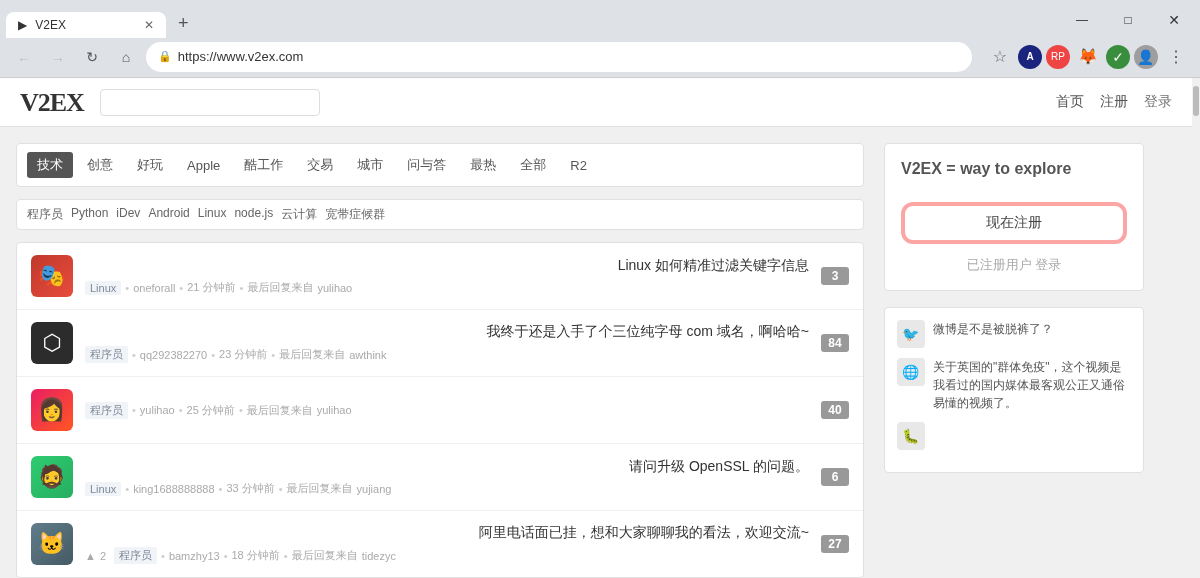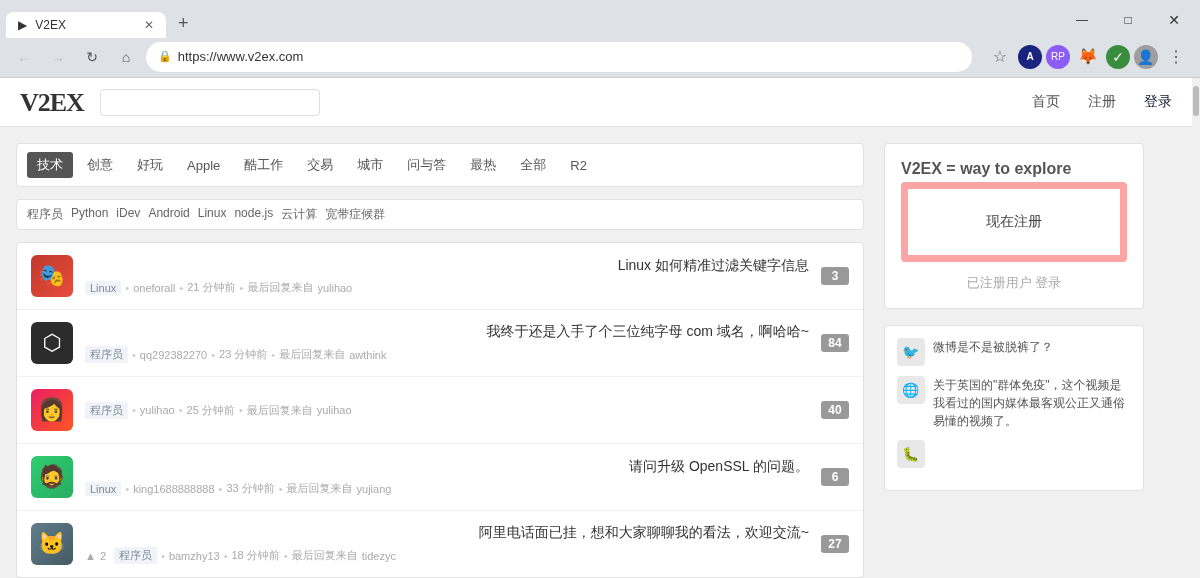--- a/index.html
+++ b/index.html
@@ -20,21 +20,21 @@
     .lock-icon { color: #555; margin-right: 6px; font-size: 11px; }
     .toolbar-icons { display: flex; align-items: center; gap: 4px; margin-left: 8px; }
     .toolbar-icon { width: 28px; height: 28px; display: flex; align-items: center; justify-content: center; cursor: pointer; border-radius: 50%; font-size: 14px; color: #555; }
 
     
     .page { background: #f0f0f0; min-height: 500px; padding: 0; }
     .site-header { background: #fff; padding: 8px 20px; display: flex; align-items: center; gap: 16px; border-bottom: 1px solid #e0e0e0; }
     .logo { font-size: 28px; font-weight: bold; color: #555; font-family: Georgia, serif; }
     .logo span { color: #999; }
     .search-box { border: 1px solid #ddd; border-radius: 4px; padding: 5px 10px; font-size: 13px; width: 220px; outline: none; color: #999; }
-    .header-nav { margin-left: auto; display: flex; gap: 28px; }
+    .header-nav { margin-left: auto; display: flex; gap: 16px; }
     .header-nav a { color: #555; text-decoration: none; font-size: 14px; }
 
     .main-layout { display: flex; gap: 0; padding: 16px 20px; max-width: 1160px; }
     .content { flex: 1; }
     .sidebar { width: 260px; margin-left: 20px; }
 
     
     .nav-tabs { display: flex; flex-wrap: wrap; gap: 4px; margin-bottom: 12px; align-items: center; background: #fff; padding: 8px 10px; border-radius: 4px; border: 1px solid #e0e0e0; }
     .nav-tab { padding: 4px 10px; border-radius: 3px; cursor: pointer; font-size: 13px; color: #555; text-decoration: none; }
     .nav-tab.active { background: #555; color: #fff; }
@@ -48,23 +48,23 @@
     .avatar { width: 42px; height: 42px; border-radius: 6px; overflow: hidden; flex-shrink: 0; }
     .post-content { flex: 1; text-align: right; }
     .post-title { font-size: 14px; color: #333; text-decoration: none; display: block; margin-bottom: 5px; font-weight: normal; }
     .post-meta { font-size: 11px; color: #aaa; display: flex; align-items: center; gap: 4px; flex-wrap: wrap; }
     .post-meta .tag { color: #7d8a99; background: #f0f3f7; padding: 1px 5px; border-radius: 2px; font-size: 11px; }
     .post-meta .dot { color: #ccc; }
     .reply-count { background: #999; color: #fff; border-radius: 3px; padding: 2px 7px; font-size: 12px; font-weight: bold; min-width: 28px; text-align: center; flex-shrink: 0; }
 
     
     .sidebar-box { background: #fff; border-radius: 4px; border: 1px solid #e0e0e0; padding: 16px; margin-bottom: 16px; }
-    .sidebar-title { font-size: 16px; font-weight: bold; color: #555; margin-bottom: 4px; }
+    .sidebar-title { font-size: 16px; font-weight: bold; color: #555; margin-bottom: 24px; }
     .sidebar-subtitle { font-size: 12px; color: #aaa; margin-bottom: 14px; }
-    .register-btn { width: 100%; padding: 24px; background: #fff; border: 7px solid #fca5a5; border-radius: 4px; font-size: 14px; color: #444; cursor: pointer; margin-bottom: 12px; }
+    .register-btn { width: 100%; padding: 8px; background: #fff; border: 4px solid #fca5a5; border-radius: 12px; font-size: 14px; color: #444; cursor: pointer; margin-bottom: 12px; }
     .login-text { text-align: center; font-size: 13px; color: #aaa; }
 
     .hot-section { background: #fff; border-radius: 4px; border: 1px solid #e0e0e0; padding: 12px; }
     .hot-title { font-size: 13px; color: #999; margin-bottom: 10px; }
     .hot-item { display: flex; align-items: flex-start; gap: 8px; margin-bottom: 10px; }
     .hot-avatar { width: 28px; height: 28px; border-radius: 4px; flex-shrink: 0; display: flex; align-items: center; justify-content: center; font-size: 14px; background: #eee; }
     .hot-item-text { font-size: 12px; color: #555; line-height: 1.5; flex: 1; }
 
     
     .av-1 { background: linear-gradient(135deg, #c0392b, #e74c3c); }
@@ -97,21 +97,21 @@
     <div class="nav-btn">⌂</div>
     <div class="url-bar">
       <span class="lock-icon">🔒</span>
       <span style="font-size:13px; color:#333;">https://www.v2ex.com</span>
     </div>
     <div class="toolbar-icons">
       <div class="toolbar-icon" style="font-size:16px; color:#666;">☆</div>
       <div class="toolbar-icon" style="width:24px;height:24px;background:#1a237e;border-radius:50%;display:flex;align-items:center;justify-content:center;">
         <span style="color:#fff;font-size:10px;font-weight:bold;">A</span>
       </div>
-      <div class="toolbar-icon" style="width:24px;height:24px;background:#8b5cf6;border-radius:50%;display:flex;align-items:center;justify-content:center;">
+      <div class="toolbar-icon" style="width:24px;height:24px;background:#ef4444;border-radius:50%;display:flex;align-items:center;justify-content:center;">
         <span style="color:#fff;font-size:10px;">RP</span>
       </div>
       <div class="toolbar-icon" style="font-size:16px;">🦊</div>
       <div class="toolbar-icon" style="width:24px;height:24px;background:#388e3c;border-radius:50%;display:flex;align-items:center;justify-content:center;">
         <span style="color:#fff;font-size:14px;">✓</span>
       </div>
       <div class="toolbar-icon" style="width:24px;height:24px;background:#8d6e63;border-radius:50;overflow:hidden;border-radius:50%;background:#9e9e9e;display:flex;align-items:center;justify-content:center;">
         <span style="color:#fff;font-size:14px;">👤</span>
       </div>
       <div class="toolbar-icon" style="font-size:16px;">⋮</div>
@@ -125,21 +125,21 @@
   <div class="page" style="background:#f0f0f0; padding-right:8px;">
 
     <div class="site-header">
       <div class="logo">
         <span style="color:#333; font-weight:900; font-size:26px; letter-spacing:-1px;">V2EX</span>
       </div>
       <input class="search-box" type="text" placeholder="" style="">
       <div class="header-nav">
         <a href="#" style="color:#555;text-decoration:none;font-size:14px;">首页</a>
         <a href="#" style="color:#555;text-decoration:none;font-size:14px;">注册</a>
-        <a href="#" style="color:#0f172a;text-decoration:none;font-size:14px;">登录</a>
+        <a href="#" style="color:#737373;text-decoration:none;font-size:14px;">登录</a>
       </div>
     </div>
 
     <div class="main-layout" style="padding: 16px 16px 0 16px; display:flex; gap:0; align-items:flex-start;">
 
       <div class="content">
 
         <div class="nav-tabs">
           <a href="#" class="nav-tab active">技术</a>
           <a href="#" class="nav-tab">创意</a>

